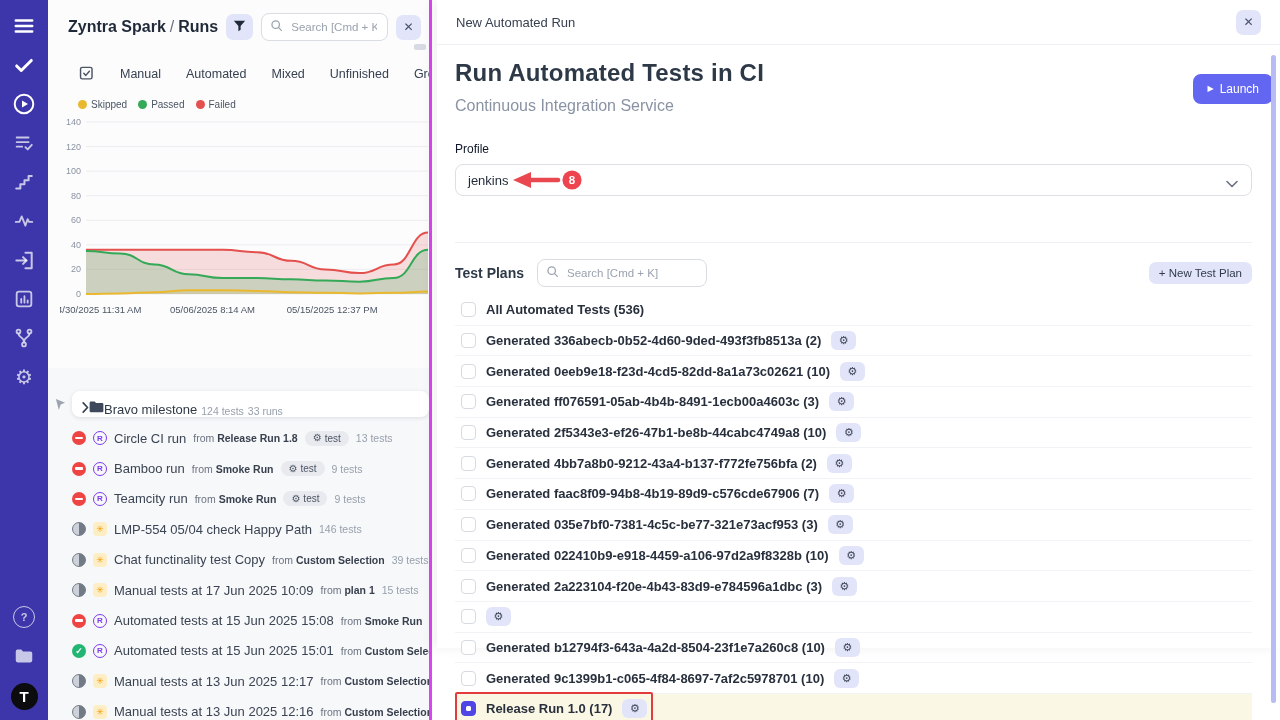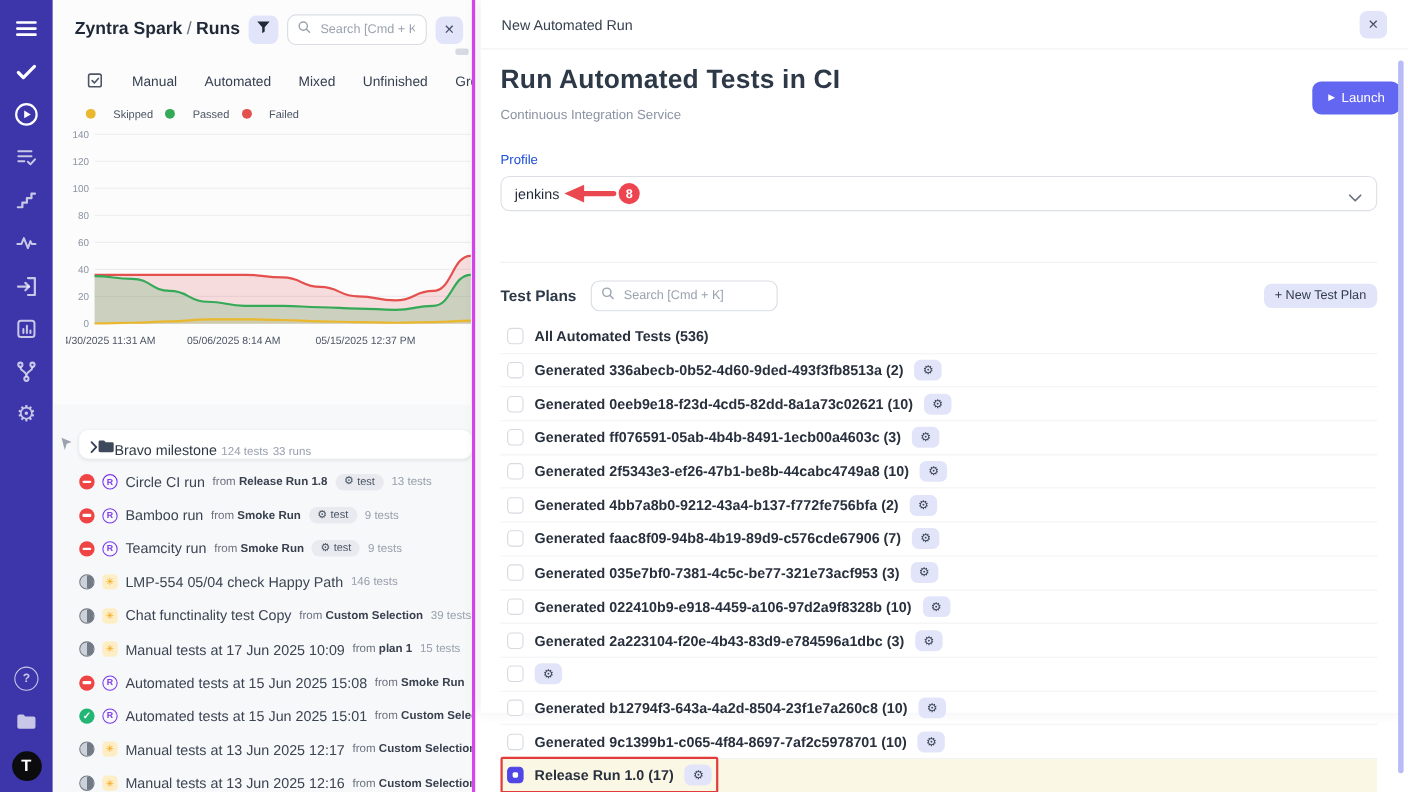--- a/index.html
+++ b/index.html
@@ -29,21 +29,21 @@
              border-radius:8px;background:#fff;padding:0 8px;gap:6px;min-width:0}
   .searchbox input{border:none;outline:none;font-size:11.5px;width:100%;color:#374151;background:transparent;
                    font-family:"Liberation Sans",sans-serif}
   .searchbox input::placeholder{color:#9aa3af}
   .close-btn{width:25px;height:25px;background:#e2e5fa;border-radius:7px;font-size:12px;color:#475069;
              display:flex;align-items:center;justify-content:center;cursor:pointer;flex:0 0 auto}
   .clip-frag{position:absolute;left:366px;top:44px;width:12px;height:6px;background:#c7ccd6;border-radius:2px;opacity:.7}
   .tabs{display:flex;align-items:center;gap:25px;margin:23px 0 0 30px;font-size:12.5px;color:#374151;font-weight:500}
   .tab{cursor:pointer;white-space:nowrap}
   .legend{display:flex;gap:11px;margin:15px 0 0 30px;align-items:center;font-size:10px;color:#4b5563}
-  .leg-item{display:flex;gap:16px}
+  .leg-item{display:flex;align-items:center;gap:4px}
   .leg-dot{width:9px;height:9px;border-radius:50%}
   .chart-svg{display:block;margin:2px 0 0 12px}
   .cht{font-size:9px;fill:#8a93a1;font-family:"Liberation Sans",sans-serif}
   .cht2{font-size:9.5px;fill:#4b5563;font-family:"Liberation Sans",sans-serif}
   .runs-area{position:absolute;left:0;right:0;top:368px;bottom:0;background:#f7f8fa;padding-top:23px}
   .ms-row{position:relative;margin-left:24px;height:26px;background:#fff;border-radius:8px;
           box-shadow:0 1px 4px rgba(20,24,40,.12);display:flex;align-items:flex-end;padding:0 10px;cursor:pointer}
   .ms-pin{position:absolute;left:-17px;top:6px;color:#9aa3af}
   .ms-name{font-size:13px;font-weight:500;color:#2f3946}
   .ms-meta{font-size:10.5px;color:#97a0ad;margin-left:4px}
@@ -66,26 +66,26 @@
         padding:2px 8px;font-size:10px;color:#4b5563;flex:0 0 auto}
   .gear-g{font-size:10px;line-height:1;color:#4b5563}
   
   .modal{position:absolute;left:437px;top:0;width:843px;height:648px;background:#fff;
          box-shadow:-5px 0 12px rgba(15,20,40,.06)}
   .m-topbar{height:45px;border-bottom:1px solid #eef0f3;display:flex;align-items:center;
             justify-content:space-between;padding:0 19px;box-sizing:border-box}
   .m-topbar-title{font-size:13px;color:#374151}
   .m-body{position:relative;padding:0 28px 0 18px}
   .m-heading{font-size:24px;font-weight:700;color:#2e3948;margin:14px 0 0 0;letter-spacing:.2px}
-  .m-sub{font-size:12px;color:#8a93a3;margin-top:10px}
+  .m-sub{font-size:16px;color:#8a93a3;margin-top:10px}
   .launch-btn{position:absolute;right:7px;top:15px;background:#6366f1;color:#fff;font-size:12px;
               border:none;border-radius:8px;padding:8px 14px;display:flex;gap:6px;align-items:center;cursor:pointer;
               font-family:"Liberation Sans",sans-serif}
   .launch-play{font-size:8px;line-height:1}
-  .profile-label{margin-top:27px;font-size:12px;color:#1d4ed8}
+  .profile-label{margin-top:27px;font-size:12px;color:#0f172a}
   .profile-select{margin-top:8px;height:30px;border:1px solid #dcdfe5;border-radius:8px;display:flex;
                   align-items:center;padding:0 12px;position:relative;font-size:13px;color:#1f2937;cursor:pointer}
   .sel-chev{position:absolute;right:13px;top:11px}
   .annot-arrow{position:absolute;left:0;top:2px;pointer-events:none}
   .m-divider{height:1px;background:#eef0f3;margin-top:46px}
   .tp-header{display:flex;align-items:center;margin-top:16px;gap:13px}
   .tp-title{font-size:14px;font-weight:700;color:#2e3948;white-space:nowrap}
   .tp-search{width:152px;flex:0 0 auto}
   .new-plan-btn{margin-left:auto;background:#e2e5fa;border:none;border-radius:7px;font-size:11.5px;color:#323b4e;
                 padding:5px 10px;font-weight:500;cursor:pointer;font-family:"Liberation Sans",sans-serif;white-space:nowrap}

